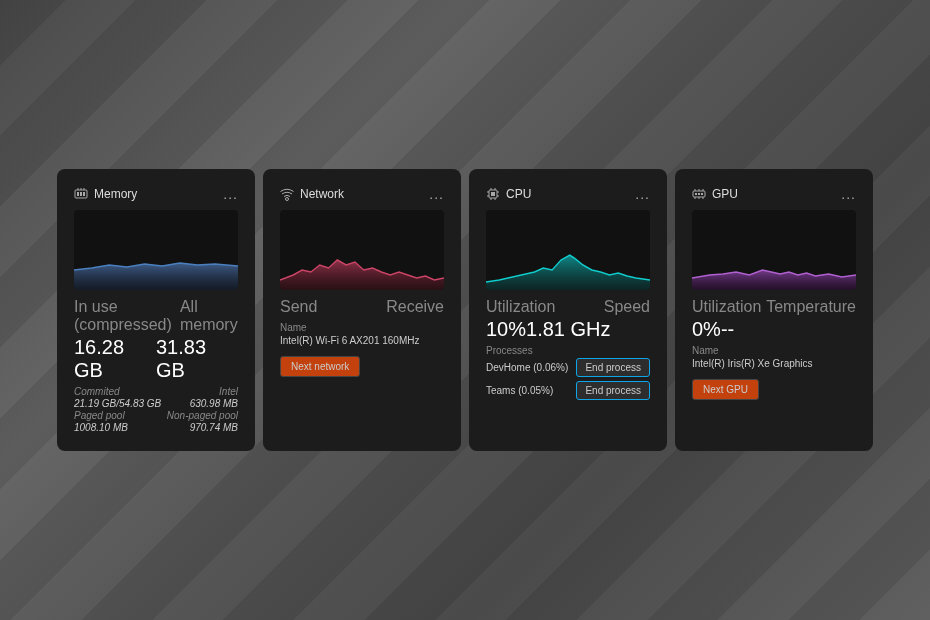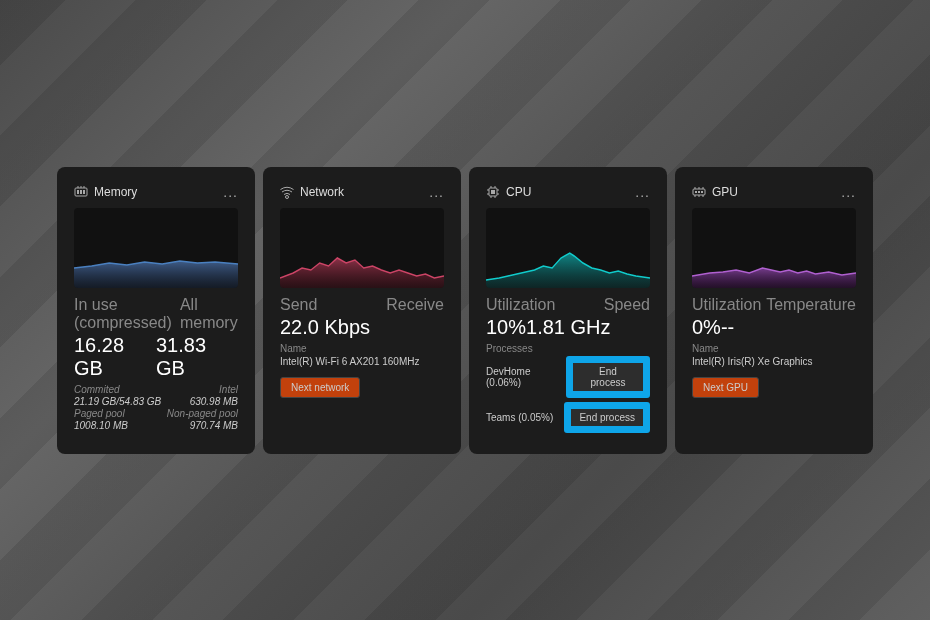--- a/index.html
+++ b/index.html
@@ -168,21 +168,21 @@
       margin-bottom: 4px;
     }
 
     .process-name {
       color: #ccc;
       font-size: 10px;
     }
 
     .end-process-btn {
       background: #2d2d2d;
-      border: 7px solid #0ea5e9;
+      border: 1px solid #0ea5e9;
       color: #ccc;
       font-size: 10px;
       padding: 3px 8px;
       border-radius: 3px;
       cursor: pointer;
     }
 
     .next-btn {
       background: #c2410c;
       border: 1px solid #444;
@@ -300,21 +300,20 @@
         <polygon points="0,70 15,65 25,60 35,62 45,55 55,58 65,50 75,55 85,52 95,60 105,58 115,62 125,65 135,62 145,65 155,68 165,66 175,70 186,68 186,80 0,80" fill="url(#netGrad)"></polygon>
         <polyline points="0,70 15,65 25,60 35,62 45,55 55,58 65,50 75,55 85,52 95,60 105,58 115,62 125,65 135,62 145,65 155,68 165,66 175,70 186,68" fill="none" stroke="#cc4466" stroke-width="1.5"></polyline>
       </svg>
     </div>
 
     <div class="stats-row">
       <span class="stats-label">Send</span>
       <span class="stats-label">Receive</span>
     </div>
     <div class="big-stats-row">
-      <span class="big-value">22.0 Kbps</span>
     </div>
 
     <div class="name-label">Name</div>
     <div class="device-name">Intel(R) Wi-Fi 6 AX201 160MHz</div>
 
     <button class="next-btn">Next network</button>
   </div>
 
   <div class="widget">
     <div class="widget-header">

